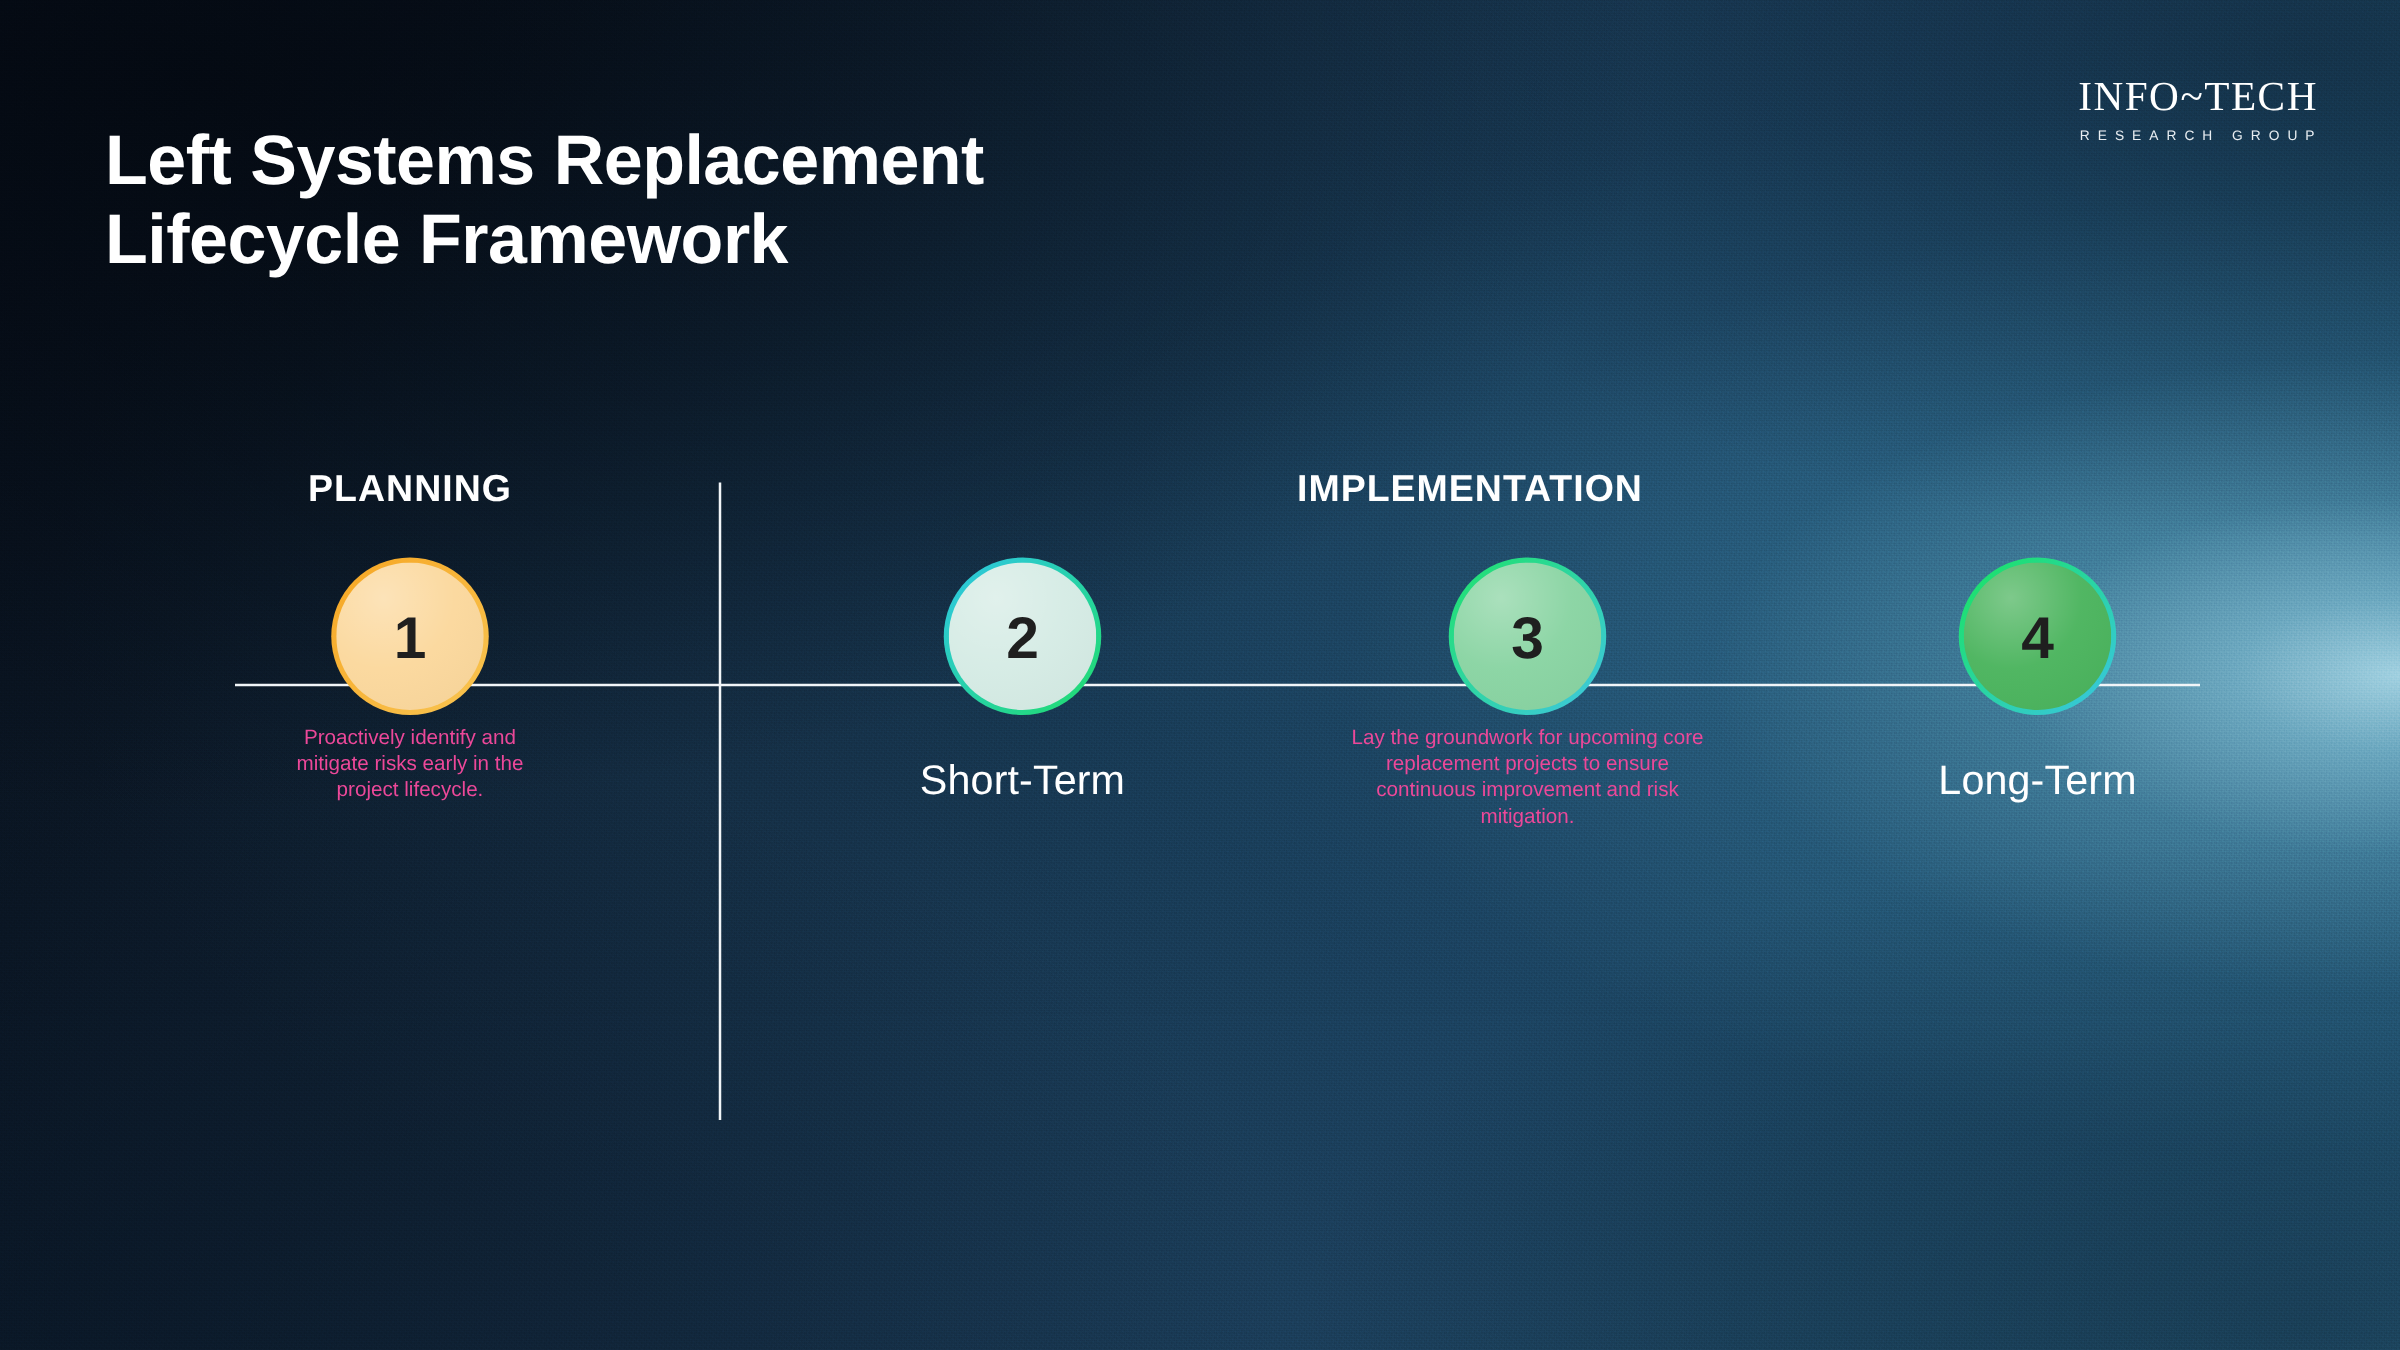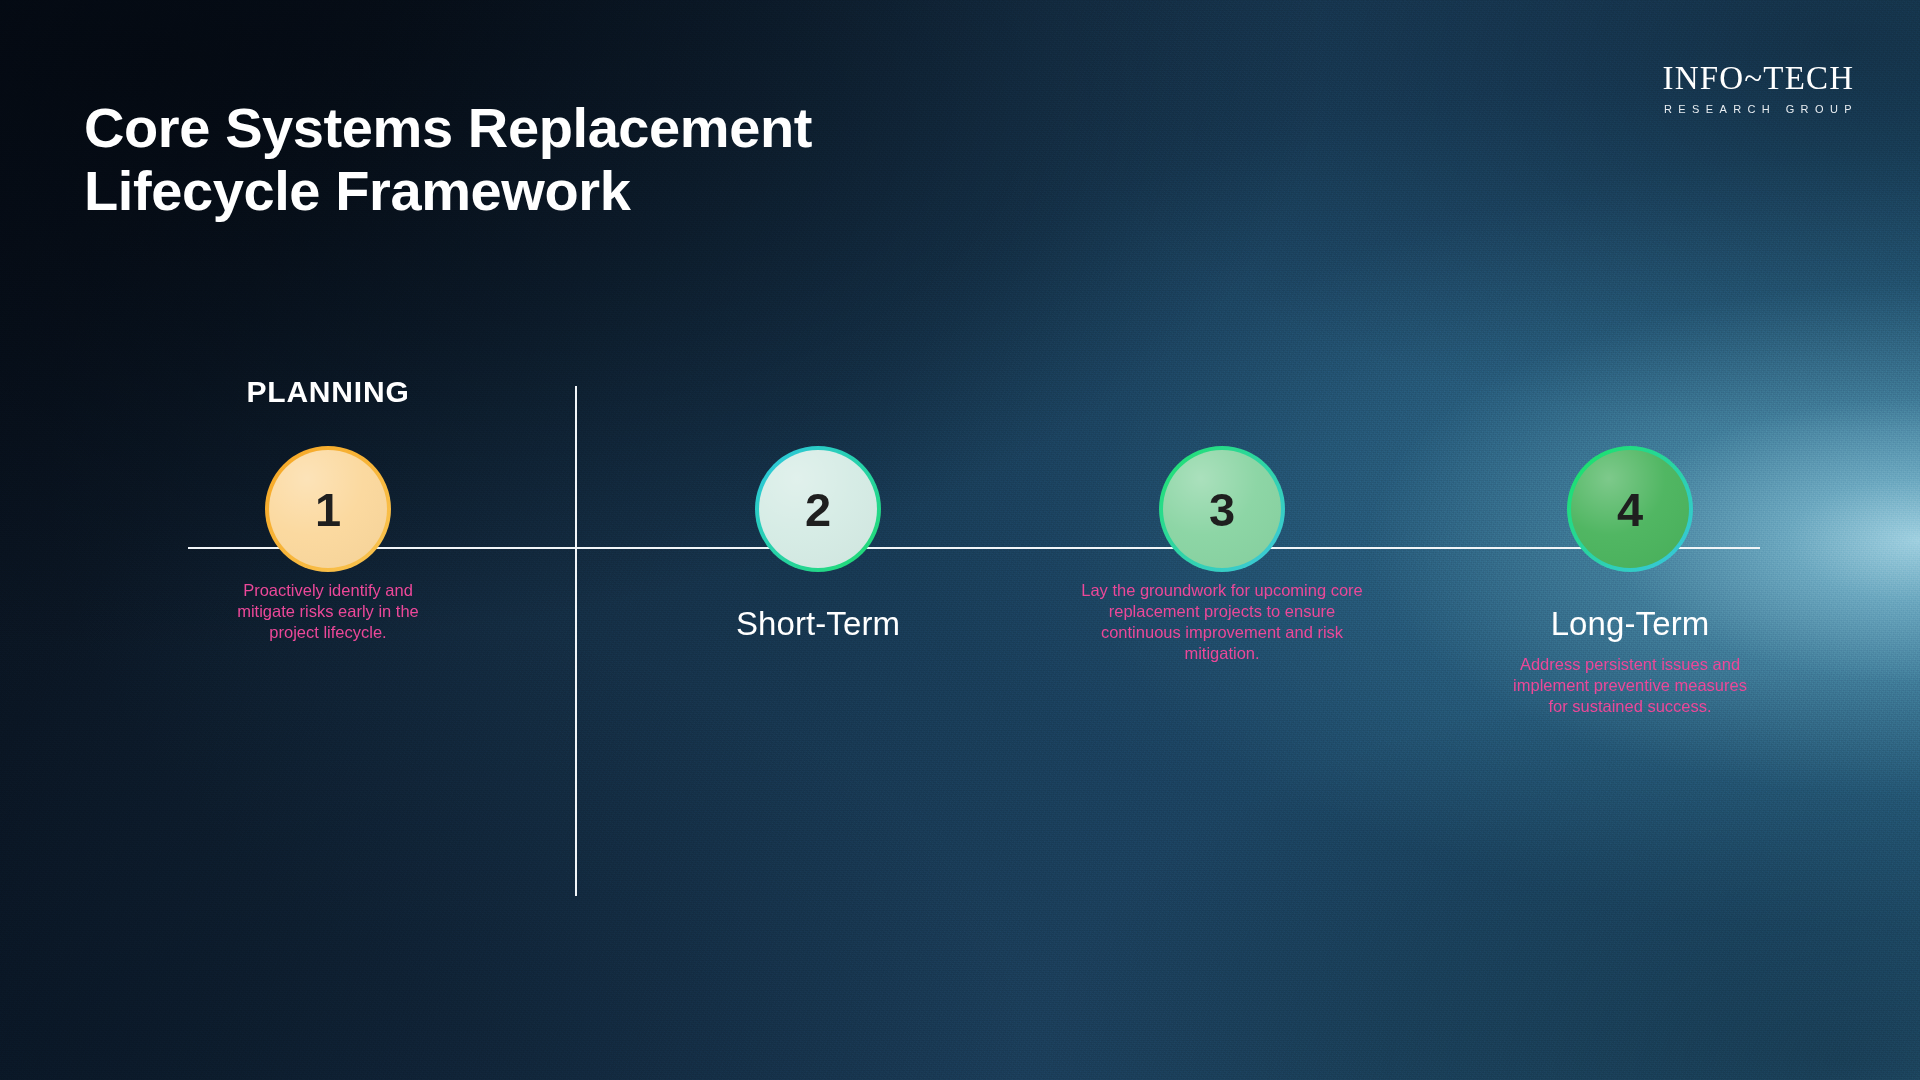--- a/index.html
+++ b/index.html
@@ -216,29 +216,30 @@
 </style>
 </head>
 <body>
 
 <div id="slide">
 
   <div class="bg-layer bg-base"></div>
   <div class="bg-layer bg-vignette"></div>
   <div class="bg-layer bg-noise"></div>
 
-  <h1 id="title">Core Systems Replacement
+  <h1 id="title">Left Systems Replacement
 Lifecycle Framework</h1>
 
   <div id="logo">
     <div class="logo-word">INFO~TECH</div>
     <div class="logo-sub">RESEARCH GROUP</div>
   </div>
 
   <div class="phase-header" id="phase-planning">PLANNING</div>
+  <div class="phase-header" id="phase-implementation">IMPLEMENTATION</div>
 
   <div id="phase-divider"></div>
   <div id="timeline-axis"></div>
 
   <div class="step" id="step-1">
     <div class="step-circle">
       <div class="ring" style="background: linear-gradient(135deg, rgb(246, 166, 35) 0%, rgb(249, 197, 82) 100%);"></div>
       <div class="disc" style="background: radial-gradient(120% 120% at 32% 24%, rgba(255, 255, 255, 0.3) 0%, rgba(255, 255, 255, 0.06) 40%, rgba(0, 0, 0, 0.04) 100%), rgb(251, 215, 154);"></div>
       <span class="step-number" style="color: rgb(31, 31, 31);">1</span>
     </div>
@@ -263,16 +264,15 @@
     <div class="step-desc">Lay the groundwork for upcoming core replacement projects to ensure continuous improvement and risk mitigation.</div>
   </div>
 
   <div class="step" id="step-4">
     <div class="step-circle">
       <div class="ring" style="background: linear-gradient(135deg, rgb(25, 228, 95) 0%, rgb(58, 196, 230) 100%);"></div>
       <div class="disc" style="background: radial-gradient(120% 120% at 32% 24%, rgba(255, 255, 255, 0.3) 0%, rgba(255, 255, 255, 0.06) 40%, rgba(0, 0, 0, 0.04) 100%), rgb(70, 178, 89);"></div>
       <span class="step-number" style="color: rgb(31, 31, 31);">4</span>
     </div>
     <div class="step-title">Long-Term</div>
-    <div class="step-desc">Address persistent issues and implement preventive measures for sustained success.</div>
   </div>
 
 </div>
 
 </body></html>

